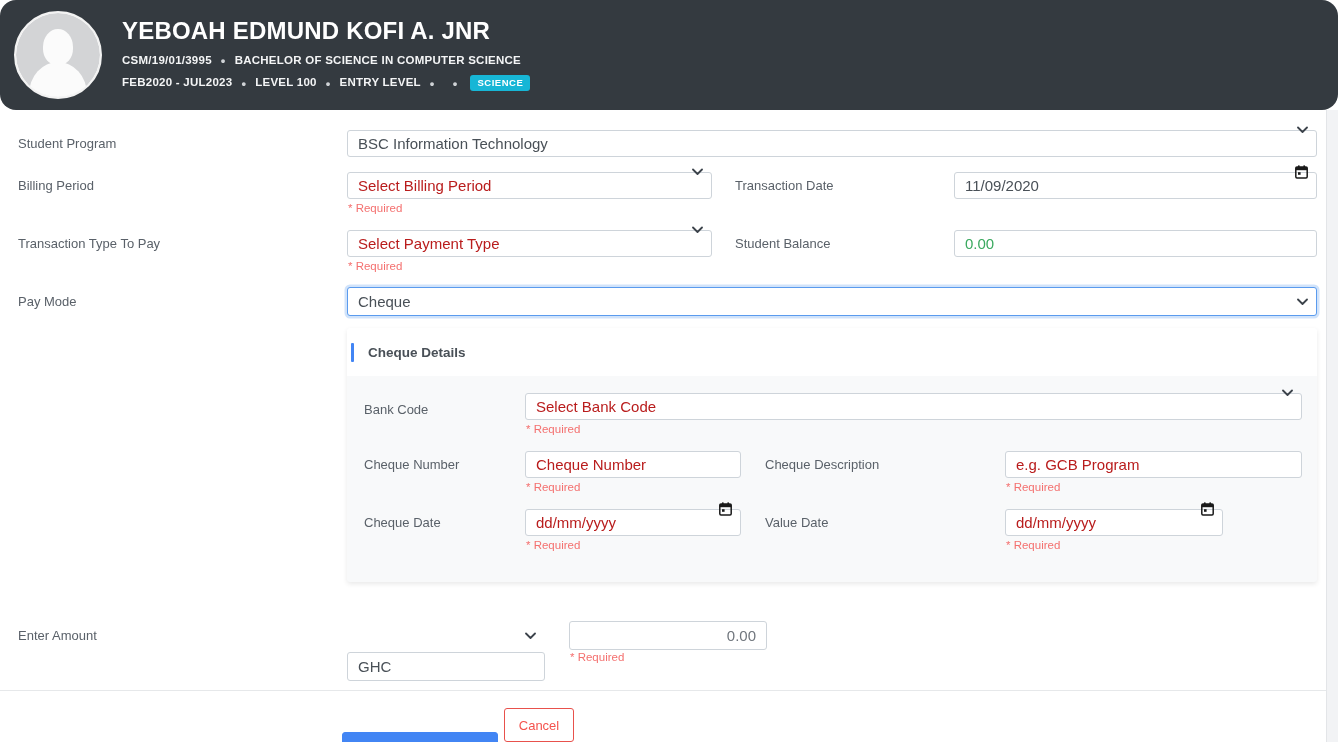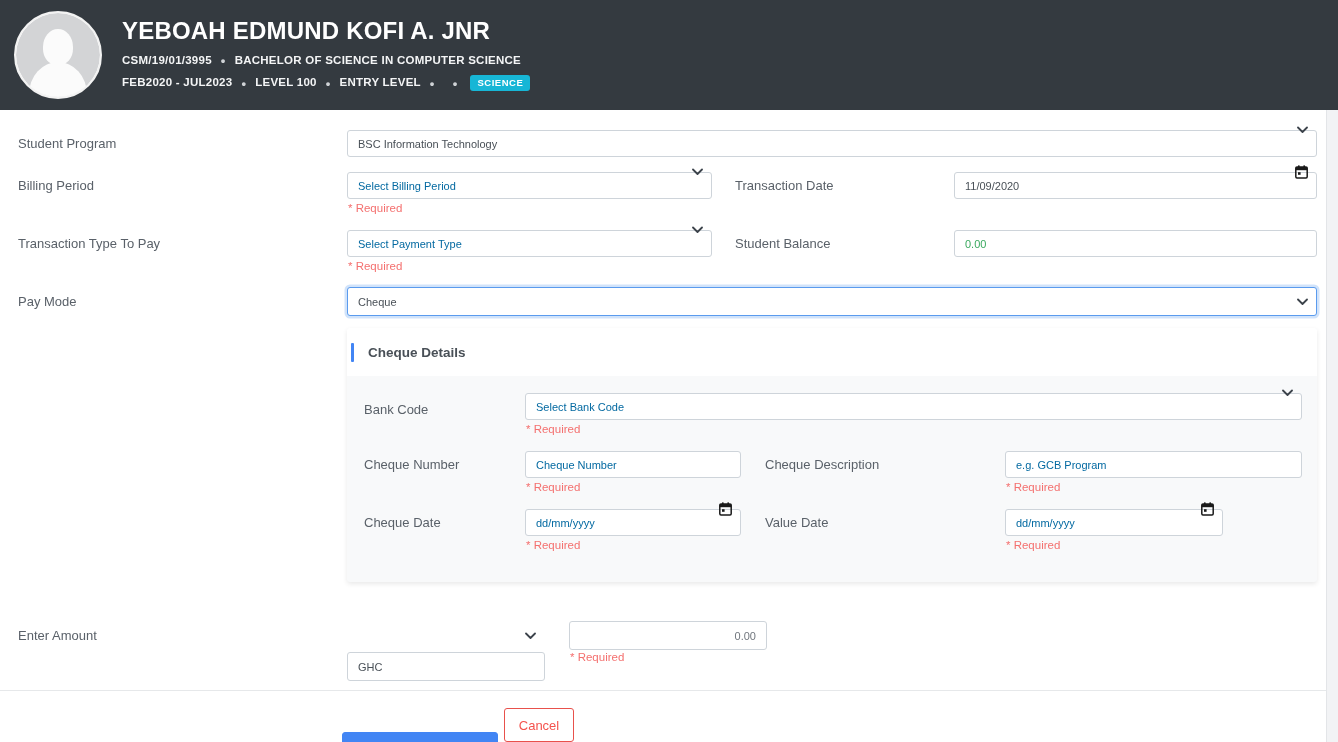--- a/index.html
+++ b/index.html
@@ -29,20 +29,21 @@
 
   
   .profile-header {
     position: absolute;
     top: 0; left: 0;
     width: 1338px; height: 110px;
     background: #343a40;
     display: flex;
     align-items: center;
     padding-left: 14px;
+    border-radius: 16px;
   }
   .avatar {
     width: 88px; height: 88px;
     border-radius: 50%;
     background: #fcfcfc;
     border: 2px solid #f2f2f2;
     position: relative;
     overflow: hidden;
     flex: 0 0 auto;
   }
@@ -131,28 +132,28 @@
     white-space: nowrap;
   }
 
   .ctrl {
     position: absolute;
     height: 27px;
     border: 1px solid #ced4da;
     border-radius: 3px;
     background: #ffffff;
     font-family: "Liberation Sans", sans-serif;
-    font-size: 11px;
+    font-size: 15px;
     color: #495057;
     padding: 0 10px;
     display: flex;
     align-items: center;
     outline: none;
   }
-  .ctrl.placeholder { color: #0369a1; }
+  .ctrl.placeholder { color: #b91c1c; }
   .ctrl.green { color: #3aa95f; }
   .ctrl.focus {
     border: 1.5px solid #5a9bee;
     box-shadow: 0 0 0 2.5px rgba(90,155,238,0.28);
     height: 29px;
   }
 
   .select-wrap { position: absolute; }
   .select-wrap .chev {
     position: absolute;

